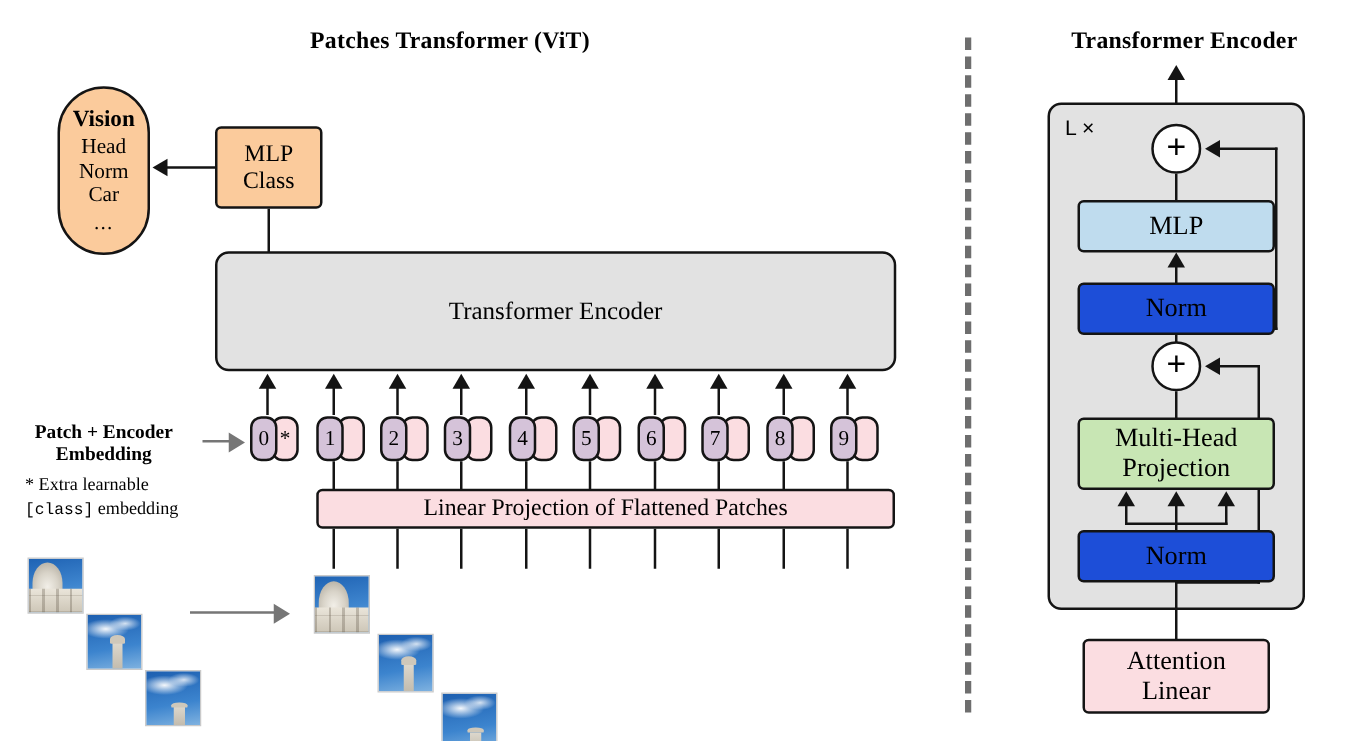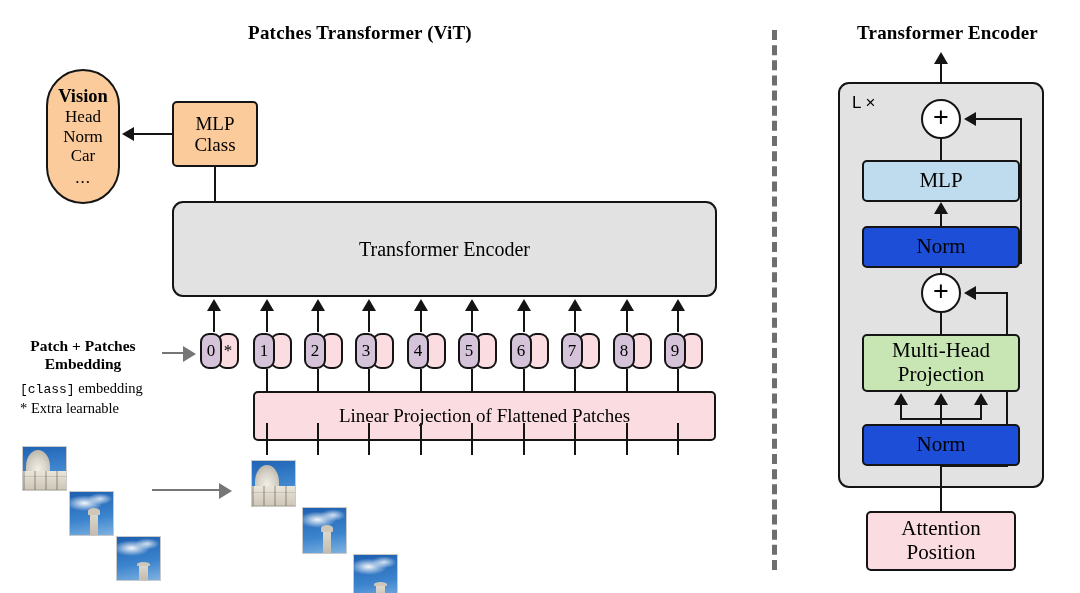--- a/index.html
+++ b/index.html
@@ -143,37 +143,37 @@
   <div>MLP</div>
   <div>Class</div>
 </div>
 
 <div class="abs vline" style="left:214px;top:167px;height:35px;"></div>
 
 <div class="abs box r10 greybox" style="left:172px;top:201px;width:545px;height:96px;font-size:20px;">
   <span>Transformer Encoder</span>
 </div>
 
-<div class="abs box r8 pinkbox" style="left:253px;top:391px;width:463px;height:50px;font-size:19px;">
+<div class="abs box r8 pinkbox" style="left:253px;top:391px;width:463px;height:32px;font-size:19px;">
   <span>Linear Projection of Flattened Patches</span>
 </div>
 
 <div class="abs lbl-bold" style="left:8px;top:337px;width:150px;">
-  <div>Patch + Patches</div>
+  <div>Patch + Encoder</div>
   <div>Embedding</div>
 </div>
 
 <div class="abs gline" style="left:162px;top:352px;width:22px;"></div>
 <div class="abs gar-right" style="left:183px;top:346px;"></div>
 
 <div class="abs lbl-note" style="left:20px;top:379px;width:170px;">
+  <div>* Extra learnable</div>
   <div style="white-space:nowrap;">
     <span class="mono">[class]</span><span> embedding</span>
   </div>
-  <div>* Extra learnable</div>
 </div>
 
 <div class="abs vline" style="left:213px;top:310px;height:22px;"></div>
 <div class="abs ar-up" style="left:207px;top:299px;"></div>
 <div class="abs token" style="left:200px;top:333px;">
   <div class="tok-pos">0</div>
   <div class="tok-pat">*</div>
 </div>
 
 <div class="abs vline" style="left:266px;top:310px;height:22px;"></div>
@@ -345,14 +345,14 @@
 <div class="abs ar-up" style="left:974px;top:393px;"></div>
 
 <div class="abs box r8 yellowbox" style="left:862px;top:424px;width:158px;height:42px;font-size:21px;">
   <span>Norm</span>
 </div>
 
 <div class="abs vline" style="left:940px;top:466px;height:46px;"></div>
 
 <div class="abs box r8 pinkbox" style="left:866px;top:511px;width:150px;height:60px;flex-direction:column;font-size:21px;">
   <div>Attention</div>
-  <div>Position</div>
+  <div>Linear</div>
 </div>
 
 </body></html>

